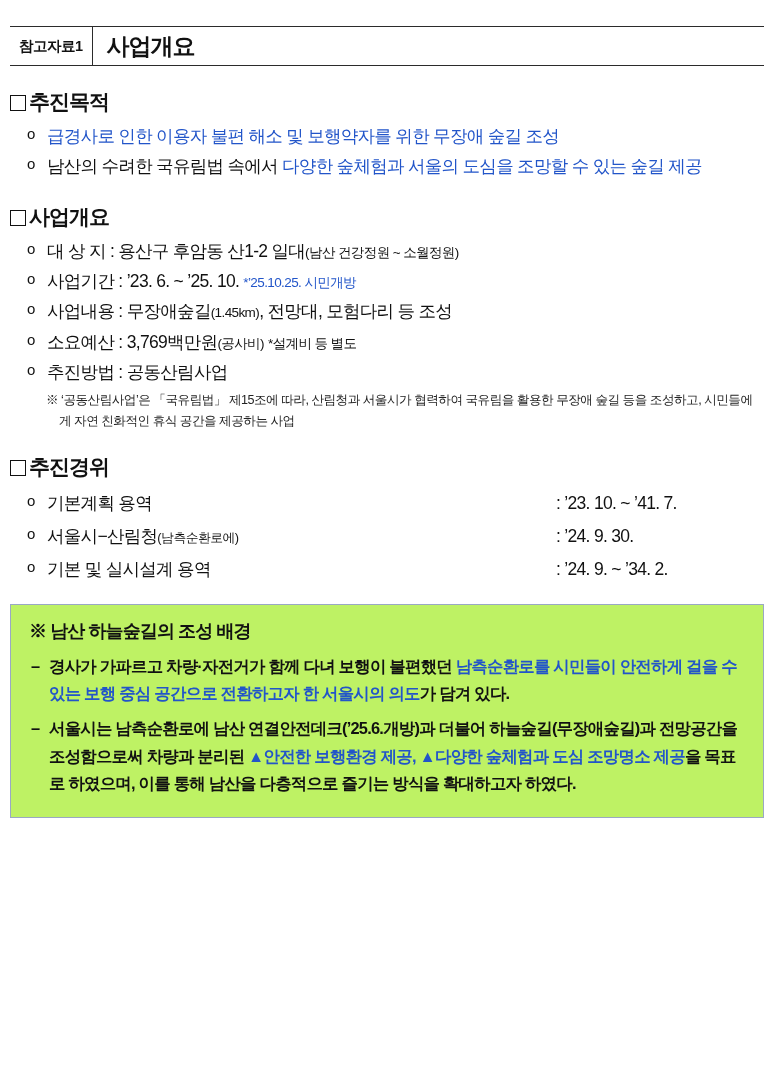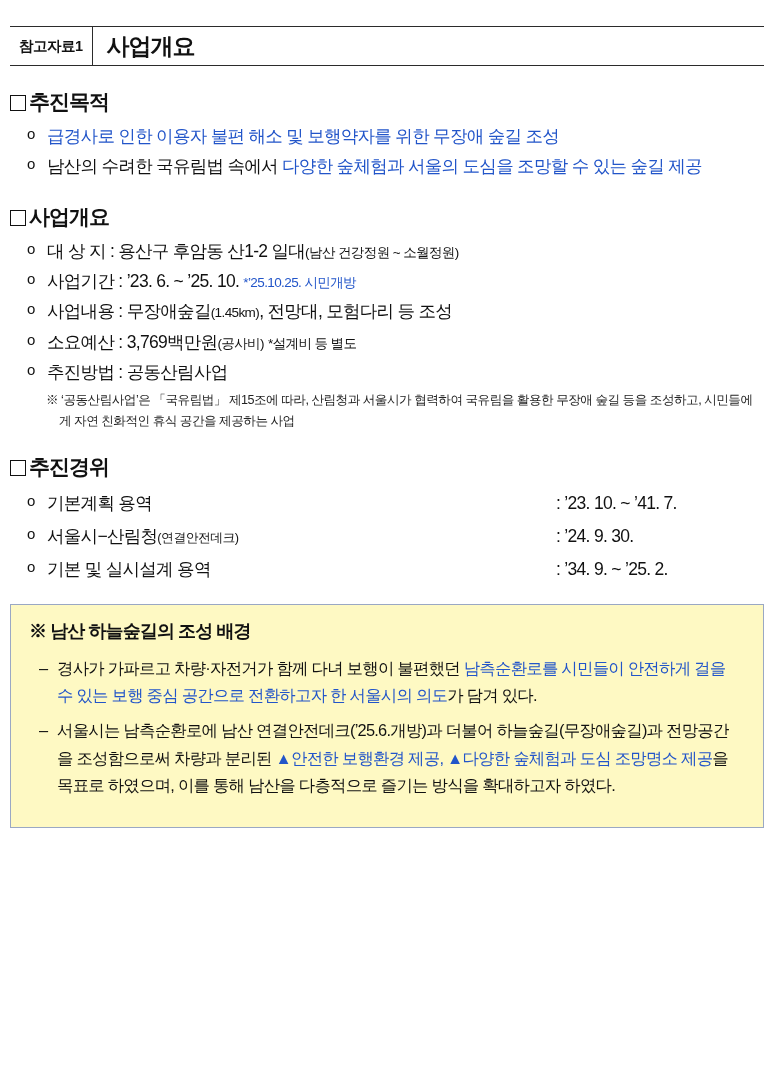--- a/index.html
+++ b/index.html
@@ -147,35 +147,36 @@
     flex: 0 0 auto;
     text-align: left;
     width: 210px;
   }
   .tiny { font-size: 12.8px; letter-spacing: -0.5px; }
 
   
   .callout {
     margin: 18px 2px 0 2px;
     border: 1.2px solid #9aa8c4;
-    background: #fef9c3;
+    background: #bef264;
     padding: 12px 16px 16px 16px;
     box-sizing: border-box;
   }
   .callout-title {
     font-size: 18px;
     font-weight: 700;
     letter-spacing: -0.9px;
     color: #111;
     margin: 2px 0 10px 2px;
   }
   .callout ul {
     list-style: none;
-    margin: 12px;
+    margin: 4px;
     padding: 0;
+    font-weight: bold;
   }
   .callout li {
     position: relative;
     padding-left: 18px;
     font-size: 16.4px;
     line-height: 1.66;
     letter-spacing: -0.75px;
     margin-bottom: 8px;
     color: #111;
   }
@@ -243,28 +244,28 @@
       <span>추진경위</span>
     </div>
     <ul class="sched">
       <li>
         <span class="label">기본계획 용역</span>
         <span class="fill"></span>
         <span class="val">: ’23. 10. ~ ’41. 7.</span>
       </li>
       <li>
         <span class="label">서울시−산림청</span>
-          <span class="tiny">(연결안전데크)</span>
+          <span class="tiny">(남측순환로에)</span>
         <span class="fill"></span>
         <span class="val">: ’24. 9. 30.</span>
       </li>
       <li>
         <span class="label">기본 및 실시설계 용역</span>
         <span class="fill"></span>
-        <span class="val">: ’34.  9. ~ ’25. 2.</span>
+        <span class="val">: ’24.  9. ~ ’34. 2.</span>
       </li>
     </ul>
   </div>
 
   <div class="callout">
     <div class="callout-title">※  남산 하늘숲길의 조성 배경</div>
     <ul>
       <li>
         <span>경사가 가파르고 차량·자전거가 함께 다녀 보행이 불편했던 </span><span class="blue">남측순환로를 시민들이 안전하게 걸을 수 있는 보행 중심 공간으로 전환하고자 한 서울시의 의도</span><span>가 담겨 있다.</span>
       </li>

